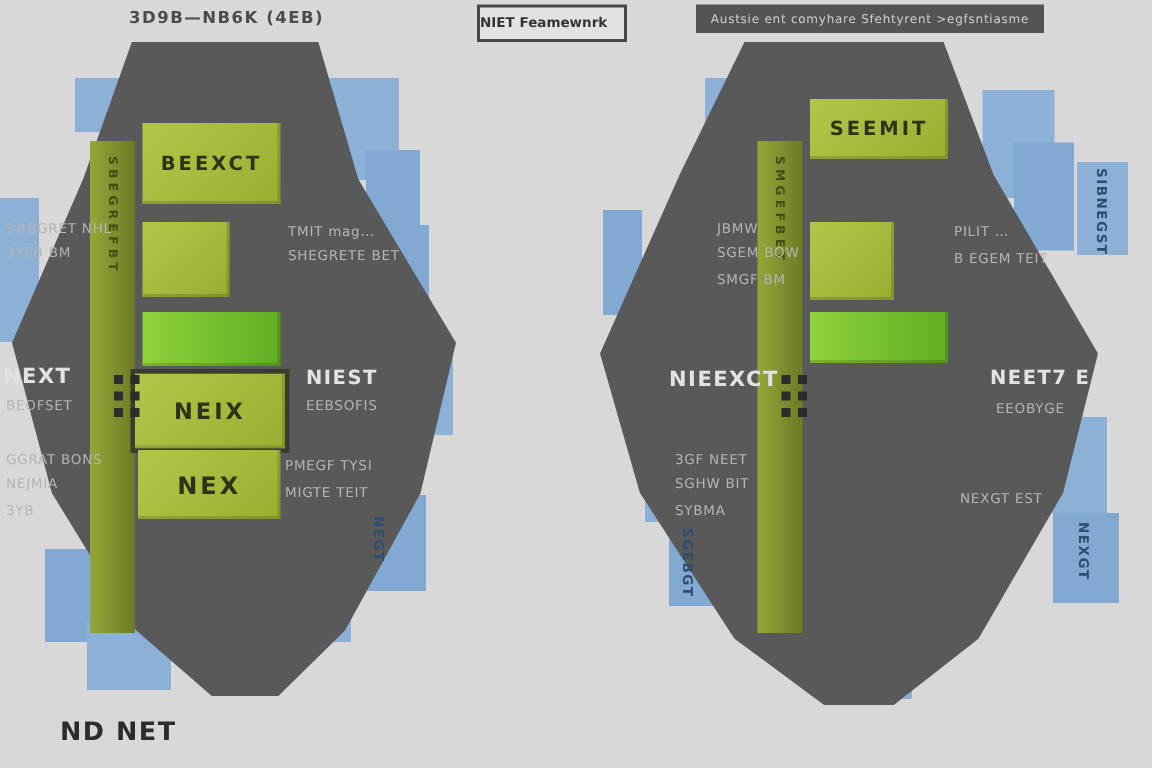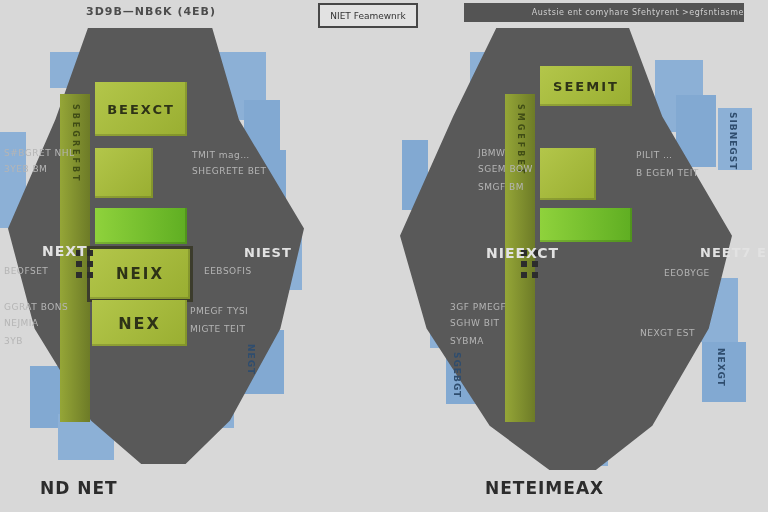--- a/index.html
+++ b/index.html
@@ -1,24 +1,24 @@
 <!DOCTYPE html>
 <html><head>
 <meta charset="utf-8">
 <style>
   html,body{margin:0;padding:0;background:#bfbfbf;}
   .stage{position:relative;width:768px;height:512px;background:#d8d8d8;overflow:hidden;
          font-family:"DejaVu Sans",sans-serif;}
   
   .hdr-left{position:absolute;left:86px;top:5px;font-size:11px;font-weight:bold;color:#4c4c4c;letter-spacing:1px;}
   .hdr-box{position:absolute;left:318px;top:3px;width:96px;height:21px;border:2px solid #474747;
-           background:#e2e2e2;display:flex;align-items:center;justify-content:center;
-           font-size:9px;font-weight:normal;color:#333;}
+           background:#e2e2e2;display:flex;align-items:center;
+           font-size:9px;font-weight:bold;color:#333;}
   .hdr-banner{position:absolute;left:464px;top:3px;width:232px;height:19px;background:#545454;
-           display:flex;align-items:center;justify-content:flex-end;font-size:8px;color:#cfcfcf;letter-spacing:.5px;white-space:nowrap;overflow:hidden;padding-left:48px;}
+           display:flex;align-items:center;justify-content:center;font-size:8px;color:#cfcfcf;letter-spacing:.5px;white-space:nowrap;overflow:hidden;}
   
   .blue{position:absolute;background:#8cb0d6;z-index:1;}
   .blue.b2{background:#82a9d2;}
   
   .shape{position:absolute;background:#595959;z-index:2;}
   .shape-l{left:8px;top:28px;width:296px;height:436px;
      clip-path:polygon(27% 0,69% 0,78% 21%,100% 46%,92% 69%,75% 90%,60% 100%,45% 100%,28% 90%,9% 69%,0 46%,16% 21%);}
   .shape-r{left:400px;top:28px;width:332px;height:442px;
      clip-path:polygon(29% 0,69% 0,79% 20%,100% 47%,93% 68%,76% 90%,59% 100%,45% 100%,27% 90%,8% 68%,0 47%,16% 20%);}
   
@@ -26,21 +26,21 @@
        display:flex;justify-content:center;}
   .col .vtext{writing-mode:vertical-rl;font-size:8px;color:#404d15;letter-spacing:3px;margin-top:10px;font-weight:bold;}
   
   .gbox{position:absolute;z-index:3;display:flex;align-items:center;justify-content:center;
         font-weight:bold;color:#2e3317;letter-spacing:2px;
         background:linear-gradient(135deg,#b3c64a,#99ae31);box-shadow:inset -2px -2px 0 rgba(0,0,0,.15);}
   .gbox.bright{background:linear-gradient(to right,#8fd23c,#5fae22);}
   .gbox.bordered{border:3px solid #3c3c2c;}
   
   .lbl{position:absolute;z-index:4;color:#b5b5b5;font-size:9px;letter-spacing:.5px;white-space:nowrap;}
-  .lbl.title{color:#e2e2e2;font-size:14px;font-weight:bold;letter-spacing:1px;margin-left:40px;}
+  .lbl.title{color:#e2e2e2;font-size:14px;font-weight:bold;letter-spacing:1px;}
   .vlbl{position:absolute;z-index:4;writing-mode:vertical-rl;font-size:9px;color:#2f4d6e;font-weight:bold;letter-spacing:1px;white-space:nowrap;}
   
   .dots{position:absolute;z-index:4;display:grid;grid-template-columns:repeat(2,6px);grid-auto-rows:6px;gap:5px;}
   .dots span{background:#2c2c2c;display:block;}
   
   .caption{position:absolute;z-index:4;font-size:17px;font-weight:bold;color:#2c2c2c;
            letter-spacing:1px;text-align:left;}
 </style>
 </head>
 <body>
@@ -151,23 +151,22 @@
   </div>
 
   <div class="lbl" style="left:478px;top:148px">JBMW</div>
   <div class="lbl" style="left:478px;top:164px">SGEM BOW</div>
   <div class="lbl" style="left:478px;top:182px">SMGF BM</div>
   <div class="lbl" style="left:636px;top:150px">PILIT …</div>
   <div class="lbl" style="left:636px;top:168px">B EGEM TEIT</div>
   <div class="lbl title" style="left:446px;top:245px">NIEEXCT</div>
   <div class="lbl title" style="left:660px;top:245px;font-size:13px">NEET7 E</div>
   <div class="lbl" style="left:664px;top:268px">EEOBYGE</div>
-  <div class="lbl" style="left:450px;top:302px">3GF PMEGF</div>
+  <div class="lbl" style="left:450px;top:302px">3GF NEET</div>
   <div class="lbl" style="left:450px;top:318px">SGHW BIT</div>
   <div class="lbl" style="left:450px;top:336px">SYBMA</div>
   <div class="lbl" style="left:640px;top:328px">NEXGT EST</div>
   <div class="vlbl" style="left:728px;top:112px;height:58px">SIBNEGST</div>
   <div class="vlbl" style="left:716px;top:348px;height:54px">NEXGT</div>
   <div class="vlbl" style="left:452px;top:352px;height:52px">SGEBGT</div>
 
-  <div class="caption" style="left:485px;top:478px;width:180px">NETEIMEAX</div>
 
 </div>
 
 </body></html>

